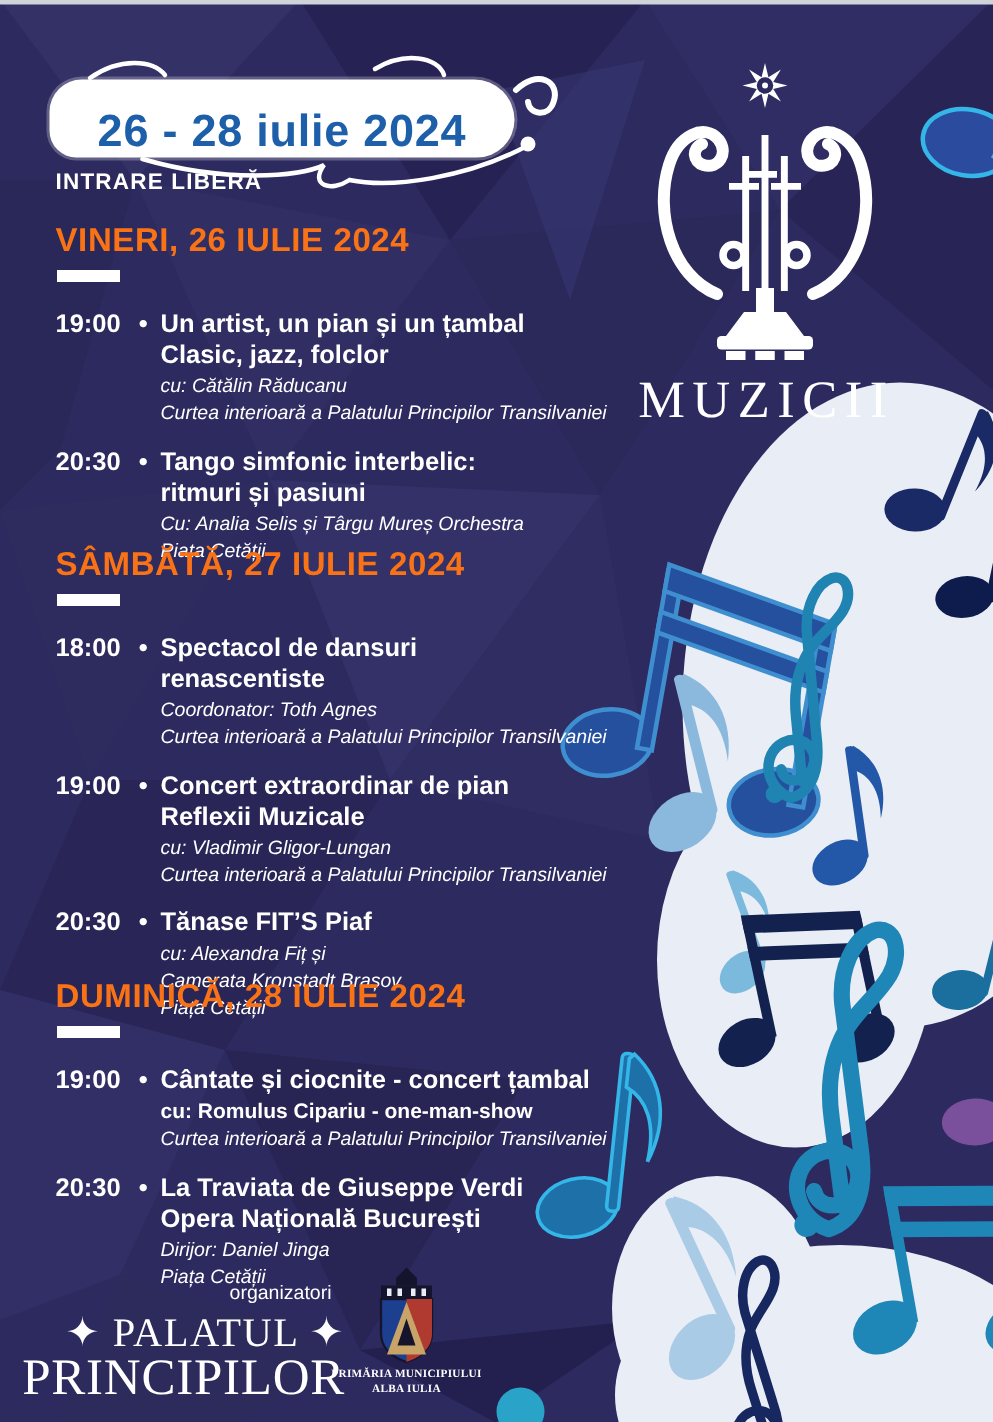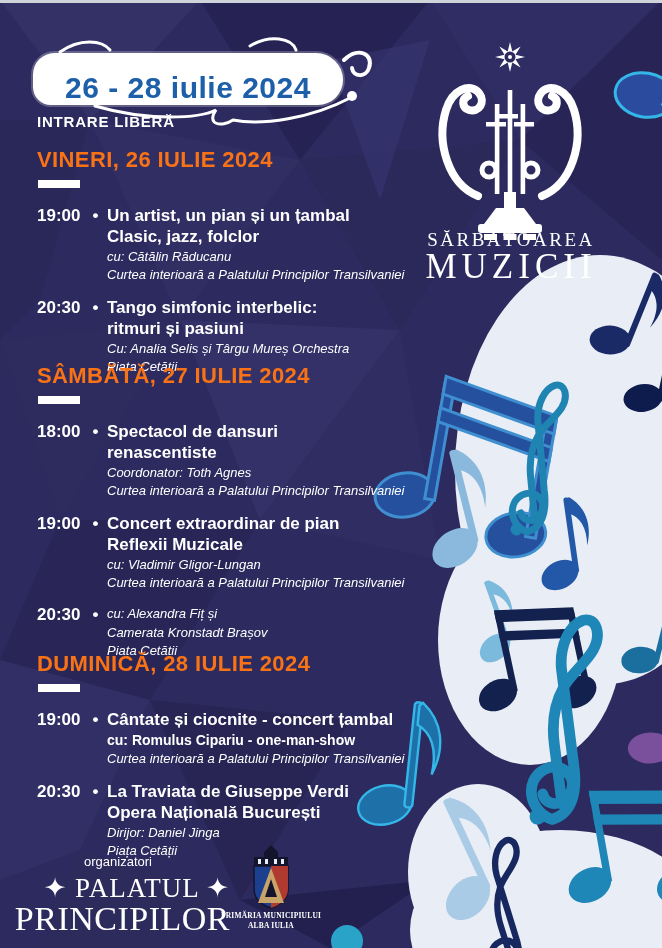--- a/index.html
+++ b/index.html
@@ -37,21 +37,21 @@
   .day-header{color:#f97316;font-size:22px;font-weight:bold;letter-spacing:0.4px;}
   .day-bar{width:42px;height:8px;background:#ffffff;margin:7px 0 17px 1px;}
   .event{display:flex;margin-bottom:13px;}
   .event-time{width:47px;flex:none;font-weight:bold;font-size:17px;line-height:1.24;}
   .event-bullet{width:23px;flex:none;text-align:center;font-weight:bold;font-size:17px;line-height:1.24;}
   .event-body{flex:1;}
   .event-title{font-weight:bold;font-size:17px;line-height:1.24;}
   .event-detail{font-style:italic;font-size:13px;line-height:1.33;margin-top:1px;}
   .event-detail-bold{font-weight:bold;font-size:14px;line-height:1.3;margin-top:1px;}
   
-  .organizers-label{position:absolute;left:15px;top:854px;width:206px;text-align:center;font-size:13px;}
+  .organizers-label{position:absolute;left:15px;top:854px;width:206px;text-align:right;font-size:13px;}
   .palace-logo{position:absolute;left:6px;top:875px;width:224px;text-align:right;
     font-family:"Liberation Serif","DejaVu Serif",serif;line-height:1.0;}
   .palace-line1{font-size:27px;letter-spacing:1px;}
   .palace-line2{font-size:34px;letter-spacing:0.5px;}
   .crest{position:absolute;left:245px;top:845px;width:52px;height:66px;}
   .cityhall{position:absolute;left:220px;top:911px;width:102px;text-align:center;
     font-family:"Liberation Serif","DejaVu Serif",serif;
     font-size:7.5px;font-weight:bold;line-height:1.35;letter-spacing:0.2px;}
 </style>
 </head>
@@ -200,21 +200,20 @@
       <path d="M95,106 C150,122 200,118 216,110 C206,124 221,128 233,120 C262,126 312,118 350,98" stroke-width="3"></path>
       <circle cx="352" cy="96" r="5" fill="#ffffff" stroke="none"></circle>
     </g>
   </svg>
 
   <div class="date-banner">
     <span>26 - 28 iulie 2024</span>
   </div>
   <div class="free-entry">INTRARE LIBERĂ</div>
 
-  <div class="logo-text1">SĂRBĂTOAREA</div>
   <div class="logo-text2">MUZICII</div>
 
   <div class="day day-1">
     <div class="day-header">VINERI, 26 IULIE 2024</div>
     <div class="day-bar"></div>
     <div class="event">
       <div class="event-time">19:00</div>
       <div class="event-bullet">•</div>
       <div class="event-body">
         <div class="event-title">Un artist, un pian și un țambal</div>
@@ -255,20 +254,21 @@
         <div class="event-title">Concert extraordinar de pian</div>
         <div class="event-title">Reflexii Muzicale</div>
         <div class="event-detail">cu: Vladimir Gligor-Lungan</div>
         <div class="event-detail">Curtea interioară a Palatului Principilor Transilvaniei</div>
       </div>
     </div>
     <div class="event">
       <div class="event-time">20:30</div>
       <div class="event-bullet">•</div>
       <div class="event-body">
+        <div class="event-title">Tănase FIT’S Piaf</div>
         <div class="event-detail">cu: Alexandra Fiț și</div>
         <div class="event-detail">Camerata Kronstadt Brașov</div>
         <div class="event-detail">Piața Cetății</div>
       </div>
     </div>
   </div>
 
   <div class="day day-3">
     <div class="day-header">DUMINICĂ, 28 IULIE 2024</div>
     <div class="day-bar"></div>

